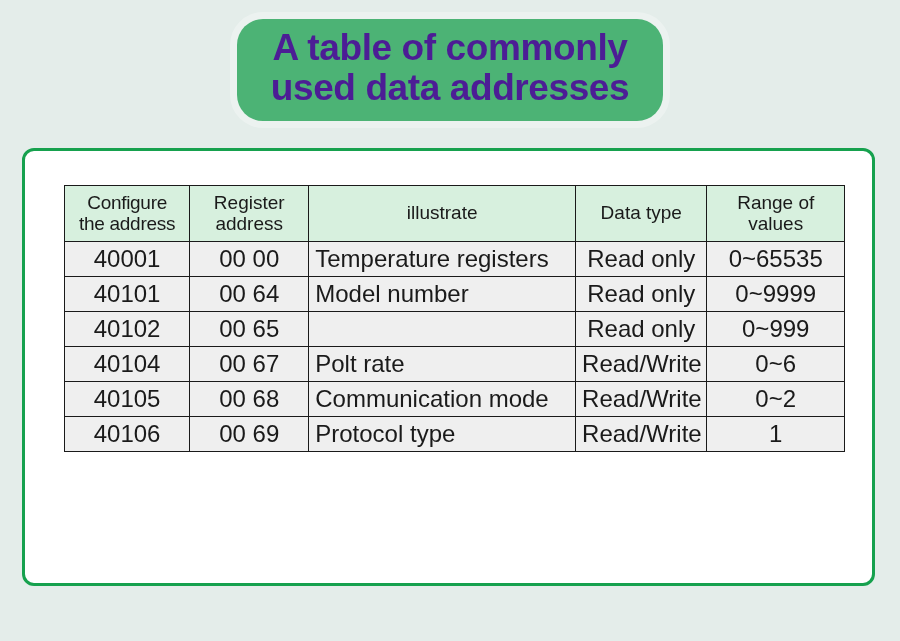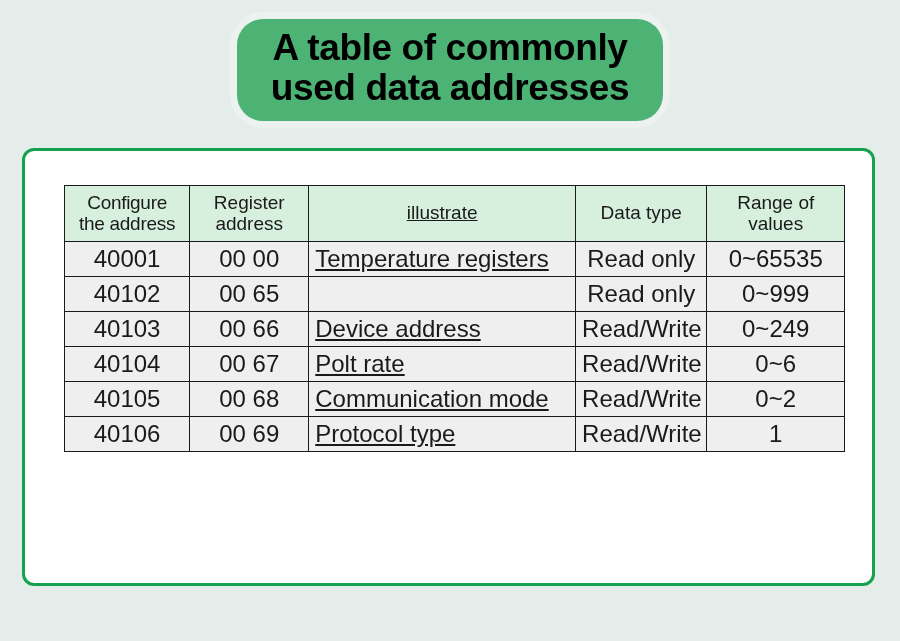--- a/index.html
+++ b/index.html
@@ -28,21 +28,21 @@
     justify-content: center;
   }
   .title-banner {
     background: #4cb375;
     border-radius: 26px;
     padding: 9px 34px 13px 34px;
     box-shadow: 0 0 0 7px rgba(255,255,255,0.30);
     max-width: 500px;
   }
   .title-banner .line {
-    color: #000000;
+    color: #4c1d95;
     font-size: 37px;
     font-weight: bold;
     line-height: 1.07;
     text-align: center;
     letter-spacing: -0.4px;
     white-space: nowrap;
   }
 
   
   .card {
@@ -88,21 +88,21 @@
     vertical-align: middle;
   }
   table.addr tbody td {
     height: 35px;
     font-size: 24px;
     vertical-align: middle;
   }
   
   .c-cfg   { width: 122px; text-align: center; }
   .c-reg   { width: 116px; text-align: center; }
-  .c-desc  { width: 260px; text-align: left; padding-left: 12px; text-decoration: underline; }
+  .c-desc  { width: 260px; text-align: left; padding-left: 12px; }
   .c-type  { width: 128px; text-align: center; }
   .c-range { width: 134px; text-align: center; }
 
   thead .c-desc { text-align: center; padding-left: 6px; }
 
   
   tbody .c-type { font-size: 17px; margin-top: 48px; }
   thead  .c-cfg { font-size: 18.5px; }
 
   .nowrap-tight { letter-spacing: -0.3px; }
@@ -141,32 +141,32 @@
     </thead>
     <tbody id="tbody">
         <tr>
           <td class="c-cfg">40001</td>
           <td class="c-reg">00  00</td>
           <td class="c-desc">Temperature registers</td>
           <td class="c-type">Read only</td>
           <td class="c-range">0~65535</td>
         </tr>
         <tr>
+          <td class="c-cfg">40101</td>
+          <td class="c-reg">00  64</td>
+          <td class="c-desc">Model number</td>
+          <td class="c-type">Read only</td>
+          <td class="c-range">0~9999</td>
+        </tr>
+        <tr>
           <td class="c-cfg">40102</td>
           <td class="c-reg">00  65</td>
           <td class="c-desc"></td>
           <td class="c-type">Read only</td>
           <td class="c-range">0~999</td>
-        </tr>
-        <tr>
-          <td class="c-cfg">40103</td>
-          <td class="c-reg">00  66</td>
-          <td class="c-desc">Device address</td>
-          <td class="c-type">Read/Write</td>
-          <td class="c-range">0~249</td>
         </tr>
         <tr>
           <td class="c-cfg">40104</td>
           <td class="c-reg">00  67</td>
           <td class="c-desc">Polt rate</td>
           <td class="c-type">Read/Write</td>
           <td class="c-range">0~6</td>
         </tr>
         <tr>
           <td class="c-cfg">40105</td>

